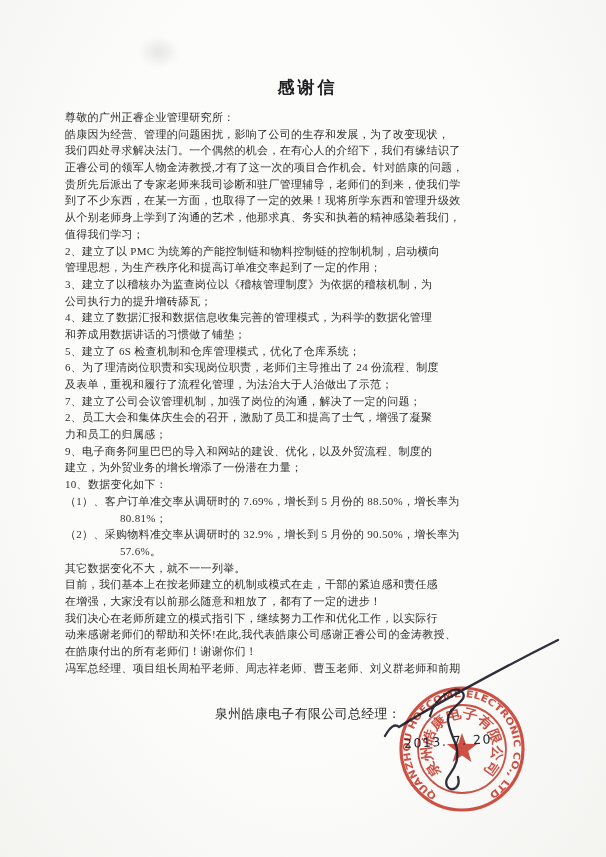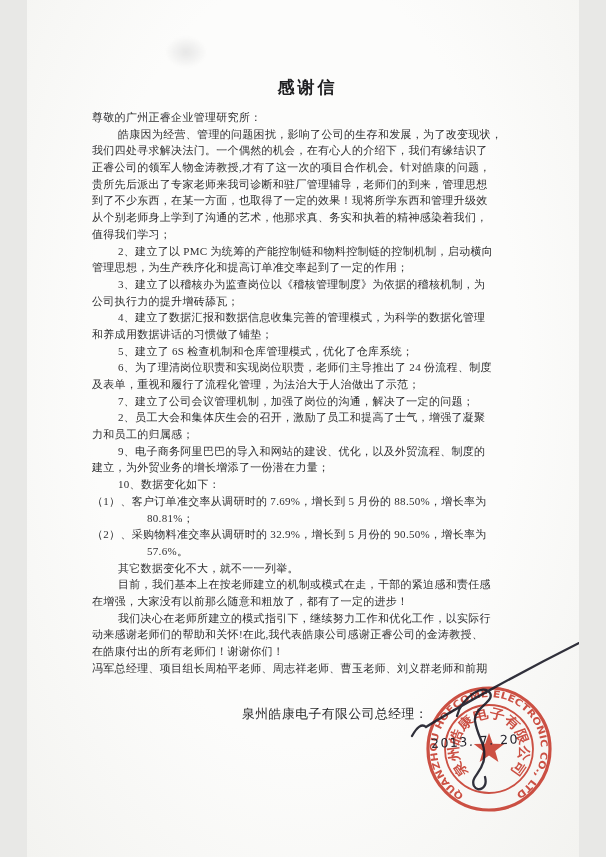--- a/index.html
+++ b/index.html
@@ -1,18 +1,18 @@
 <!DOCTYPE html>
 <html><head>
 <meta charset="utf-8">
 <style>
   html,body{margin:0;padding:0;background:#e8e8e6;}
   .page{
     position:relative;
-    width:552px;height:857px;
+    width:606px;height:857px;
     margin:0 auto;
     background:radial-gradient(ellipse at 50% 42%, #fcfcfb 55%, #f3f3f0 100%);
     overflow:hidden;
     font-family:"Liberation Serif","DejaVu Serif",serif;
     color:#2d2d2f;
   }
   .content{
     position:absolute;left:65px;top:76px;right:56px;
   }
   .title{
@@ -22,21 +22,21 @@
     margin:0 0 10px 0;
   }
   .bline{
     font-size:11px;
     line-height:16.7px;height:16.7px;
     letter-spacing:.3px;
     white-space:nowrap;
     color:#2e2e30;
   }
   .ind-0{margin-left:0;}
-  .ind-1{margin-left:26px;}
+  .ind-1{}
   .ind-2{margin-left:55px;}
   .signoff{
     margin-top:30px;margin-left:150px;
     font-size:12.8px;letter-spacing:.5px;white-space:nowrap;
     color:#28282a;
   }
   .smudge{
     position:absolute;left:138px;top:36px;width:42px;height:32px;
     background:radial-gradient(closest-side, rgba(120,120,125,.16), rgba(120,120,125,0));
     filter:blur(1px);
@@ -54,21 +54,21 @@
 
   <div class="smudge"></div>
 
   <div class="content">
     <div class="title">感谢信</div>
     <div id="letter-body">
         <div class="bline ind-0">尊敬的广州正睿企业管理研究所：</div>
         <div class="bline ind-1">皓康因为经营、管理的问题困扰，影响了公司的生存和发展，为了改变现状，</div>
         <div class="bline ind-0">我们四处寻求解决法门。一个偶然的机会，在有心人的介绍下，我们有缘结识了</div>
         <div class="bline ind-0">正睿公司的领军人物金涛教授,才有了这一次的项目合作机会。针对皓康的问题，</div>
-        <div class="bline ind-0">贵所先后派出了专家老师来我司诊断和驻厂管理辅导，老师们的到来，管理思想</div>
+        <div class="bline ind-0">贵所先后派出了专家老师来我司诊断和驻厂管理辅导，老师们的到来，使我们学</div>
         <div class="bline ind-0">到了不少东西，在某一方面，也取得了一定的效果！现将所学东西和管理升级效</div>
         <div class="bline ind-0">从个别老师身上学到了沟通的艺术，他那求真、务实和执着的精神感染着我们，</div>
         <div class="bline ind-0">值得我们学习；</div>
         <div class="bline ind-1">2、建立了以 PMC 为统筹的产能控制链和物料控制链的控制机制，启动横向</div>
         <div class="bline ind-0">管理思想，为生产秩序化和提高订单准交率起到了一定的作用；</div>
         <div class="bline ind-1">3、建立了以稽核办为监查岗位以《稽核管理制度》为依据的稽核机制，为</div>
         <div class="bline ind-0">公司执行力的提升增砖舔瓦；</div>
         <div class="bline ind-1">4、建立了数据汇报和数据信息收集完善的管理模式，为科学的数据化管理</div>
         <div class="bline ind-0">和养成用数据讲话的习惯做了铺垫；</div>
         <div class="bline ind-1">5、建立了 6S 检查机制和仓库管理模式，优化了仓库系统；</div>

